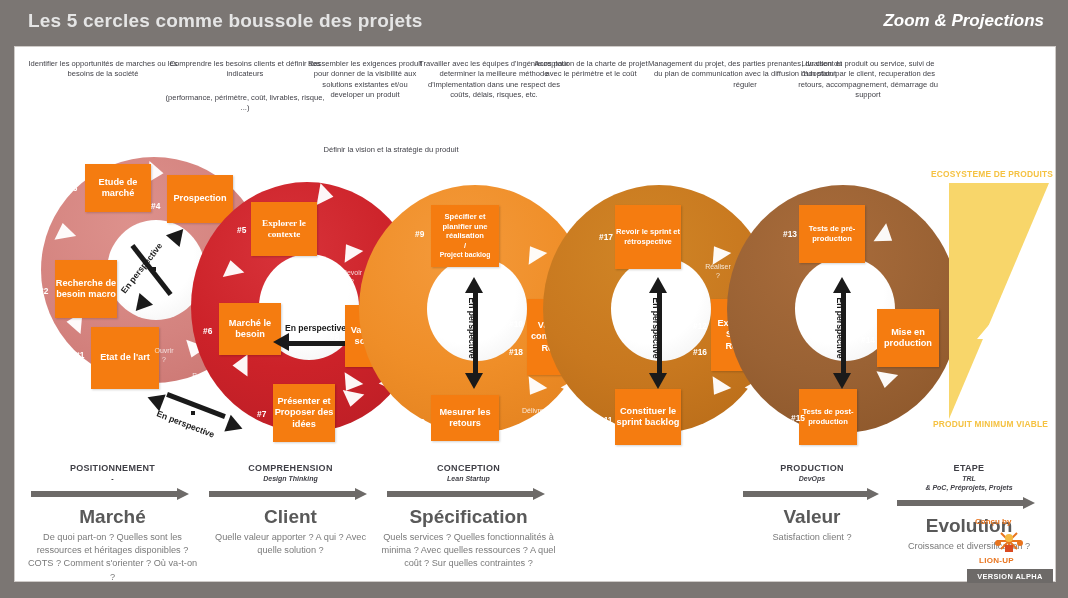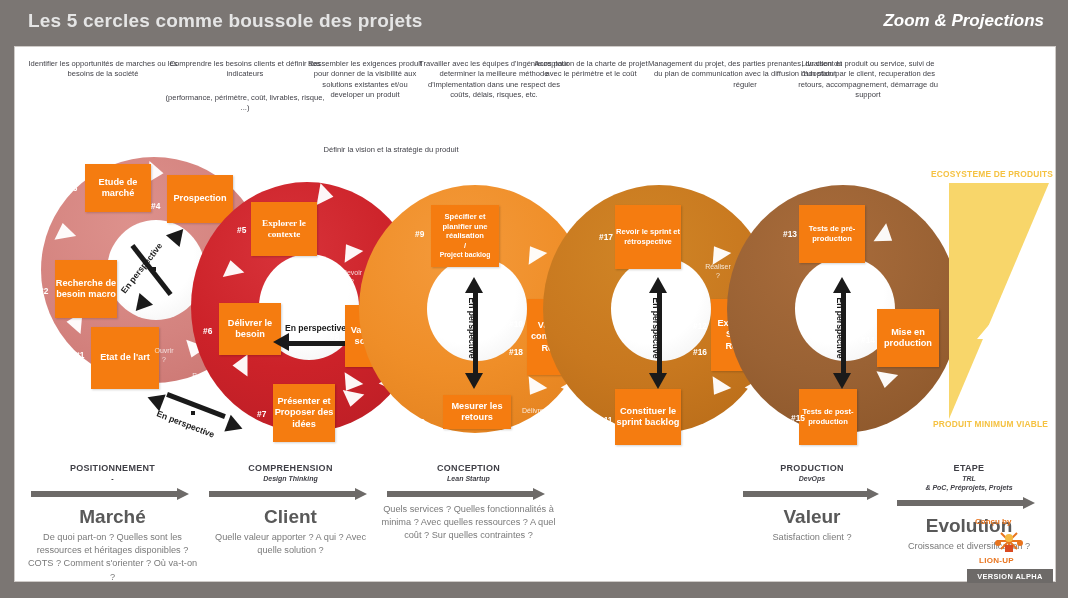--- a/index.html
+++ b/index.html
@@ -139,21 +139,21 @@
       <div class="warr" style="left:30px;top:78px;transform:rotate(-12deg);"></div>
       <div class="warr" style="left:38px;top:176px;transform:rotate(-90deg);"></div>
       <div class="warr" style="left:150px;top:210px;transform:rotate(-168deg);"></div>
     </div>
     <div class="tbox" style="left:236px;top:155px;width:66px;height:54px;font-family:Liberation Serif, serif;">
         <span>Explorer le contexte</span>
       </div>
     <div class="num" style="left:222px;top:178px;">#5</div>
 
     <div class="tbox" style="left:204px;top:256px;width:62px;height:52px;">
-        <span>Délivrer le besoin</span>
+        <span>Marché le besoin</span>
       </div>
     <div class="num" style="left:188px;top:279px;">#6</div>
 
     <div class="tbox" style="left:258px;top:337px;width:62px;height:58px;">
         <span>Présenter et Proposer des idées</span>
       </div>
     <div class="num" style="left:242px;top:362px;">#7</div>
 
     <div class="persp" style="left:258px;top:282px;width:96px;height:28px;">
       <div class="bar" style="left:14px;top:12px;width:68px;height:5px;"></div>
@@ -178,21 +178,21 @@
                 background:radial-gradient(circle at 42% 28%, #f49a3b 0%, #ef8e28 52%, #e07f1d 100%);">
       <div class="hole" style="left:68px;top:72px;width:100px;height:104px;"></div>
     </div>
     <div class="tbox sm" style="left:416px;top:158px;width:68px;height:62px;flex-direction:column;">
       <span>Spécifier et planifier une réalisation</span>
       <span>/</span>
       <span style="font-size:6.8px;">Project backlog</span>
     </div>
     <div class="num" style="left:400px;top:182px;">#9</div>
 
-    <div class="tbox" style="left:428px;top:348px;width:68px;height:34px;justify-content:flex-end;">
+    <div class="tbox" style="left:416px;top:348px;width:68px;height:46px;justify-content:flex-end;">
         <span>Mesurer les retours</span>
       </div>
     <div class="num" style="left:396px;top:370px;">#19</div>
 
     <div class="persp" style="left:446px;top:230px;width:30px;height:112px;">
       <div class="bar" style="left:12px;top:14px;width:5px;height:84px;"></div>
       <div class="ah" style="left:4px;top:0px;border-left:9px solid transparent;border-right:9px solid transparent;border-bottom:16px solid #1a1a1a;"></div>
       <div class="ah" style="left:4px;top:96px;border-left:9px solid transparent;border-right:9px solid transparent;border-top:16px solid #1a1a1a;"></div>
       <div class="dot" style="left:12px;top:52px;"></div>
       <div class="lbl" style="left:-20px;top:46px;transform:rotate(90deg);">En perspective</div>
@@ -302,20 +302,21 @@
       <div class="st-desc">Quelle valeur apporter ? A qui ? Avec quelle solution ?</div>
     </div>
 
     <div class="stage" style="left:366px;width:175px;">
       <div class="st-cap">CONCEPTION</div>
       <div class="st-sub">Lean Startup</div>
       <div class="st-arrow">
           <div class="shaft" style="width:146px;"></div>
           <div class="head" style="left:152px;"></div>
         </div>
+      <div class="st-name">Spécification</div>
       <div class="st-desc">Quels services ? Quelles fonctionnalités à minima ? Avec quelles ressources ? A quel coût ? Sur quelles contraintes ?</div>
     </div>
 
 
     <div class="stage" style="left:722px;width:150px;">
       <div class="st-cap">PRODUCTION</div>
       <div class="st-sub">DevOps</div>
       <div class="st-arrow">
           <div class="shaft" style="width:124px;"></div>
           <div class="head" style="left:130px;"></div>

